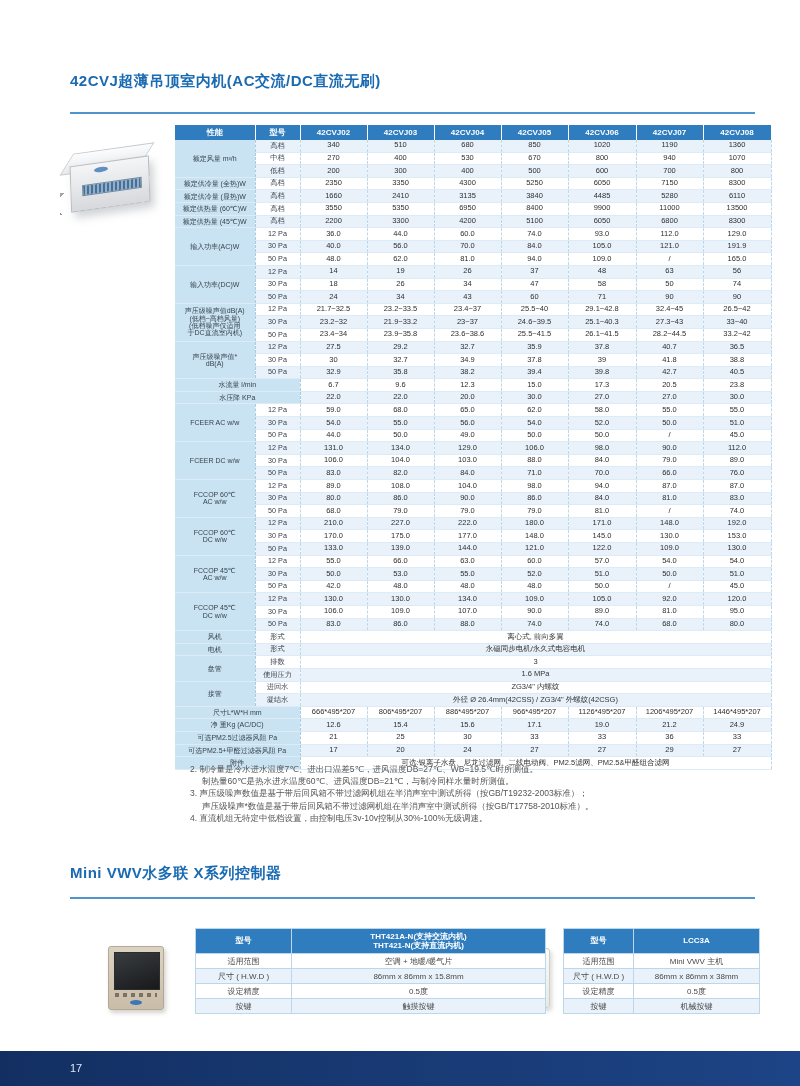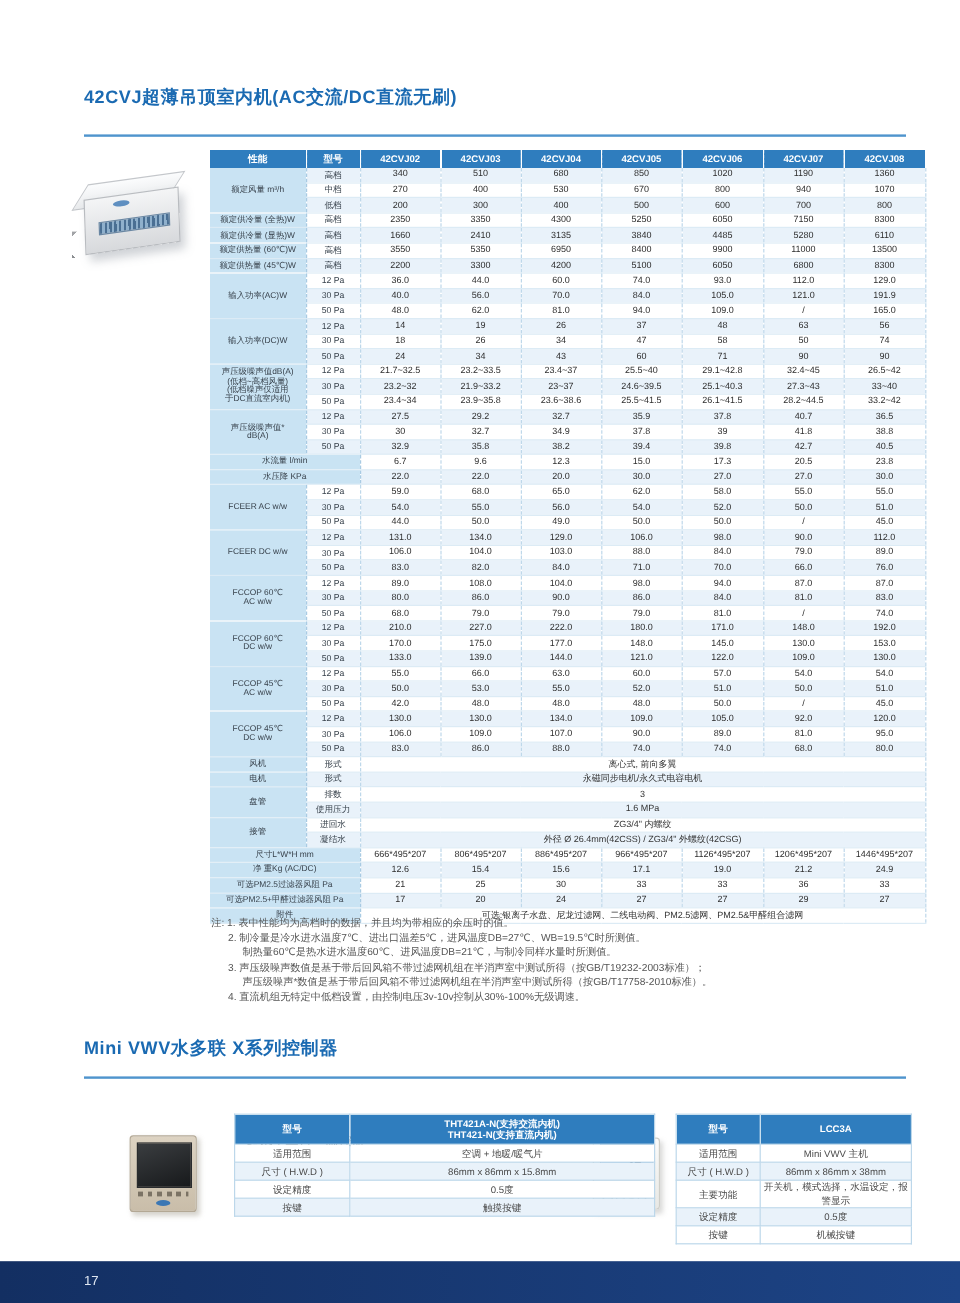--- a/index.html
+++ b/index.html
@@ -606,21 +606,20 @@
         </tr>
         <tr>
           <td class="lbl" rowspan="1" colspan="2">附件</td>
           <td class="spanv" colspan="7">可选:银离子水盘、尼龙过滤网、二线电动阀、PM2.5滤网、PM2.5&amp;甲醛组合滤网</td>
         </tr>
       </tbody>
   </table>
 </div>
 
 <div class="notes">
-    <div class="note i0">注: 1. 表中性能均为高档时的数据，并且均为带相应的余压时的值。</div>
     <div class="note i1">2. 制冷量是冷水进水温度7℃、进出口温差5℃，进风温度DB=27℃、WB=19.5℃时所测值。</div>
     <div class="note i2">制热量60℃是热水进水温度60℃、进风温度DB=21℃，与制冷同样水量时所测值。</div>
     <div class="note i1">3. 声压级噪声数值是基于带后回风箱不带过滤网机组在半消声室中测试所得（按GB/T19232-2003标准）；</div>
     <div class="note i2">声压级噪声*数值是基于带后回风箱不带过滤网机组在半消声室中测试所得（按GB/T17758-2010标准）。</div>
     <div class="note i1">4. 直流机组无特定中低档设置，由控制电压3v-10v控制从30%-100%无级调速。</div>
   </div>
 
 <div class="sec-title" style="top:864px;">Mini VWV水多联 X系列控制器</div>
 <div class="sec-rule" style="top:897px;"></div>
 <div class="sub-title" style="left:205px;top:903px;">通讯型二合一温控器</div>
@@ -689,24 +688,20 @@
       <tbody>
         <tr>
           <td>适用范围</td>
           <td>Mini VWV 主机</td>
         </tr>
         <tr>
           <td>尺寸 ( H.W.D )</td>
           <td>86mm x 86mm x 38mm</td>
         </tr>
         <tr>
-          <td>主要功能</td>
-          <td>开关机，模式选择，水温设定，报警显示</td>
-        </tr>
-        <tr>
           <td>设定精度</td>
           <td>0.5度</td>
         </tr>
         <tr>
           <td>按键</td>
           <td>机械按键</td>
         </tr>
       </tbody>
   </table>
 </div>

